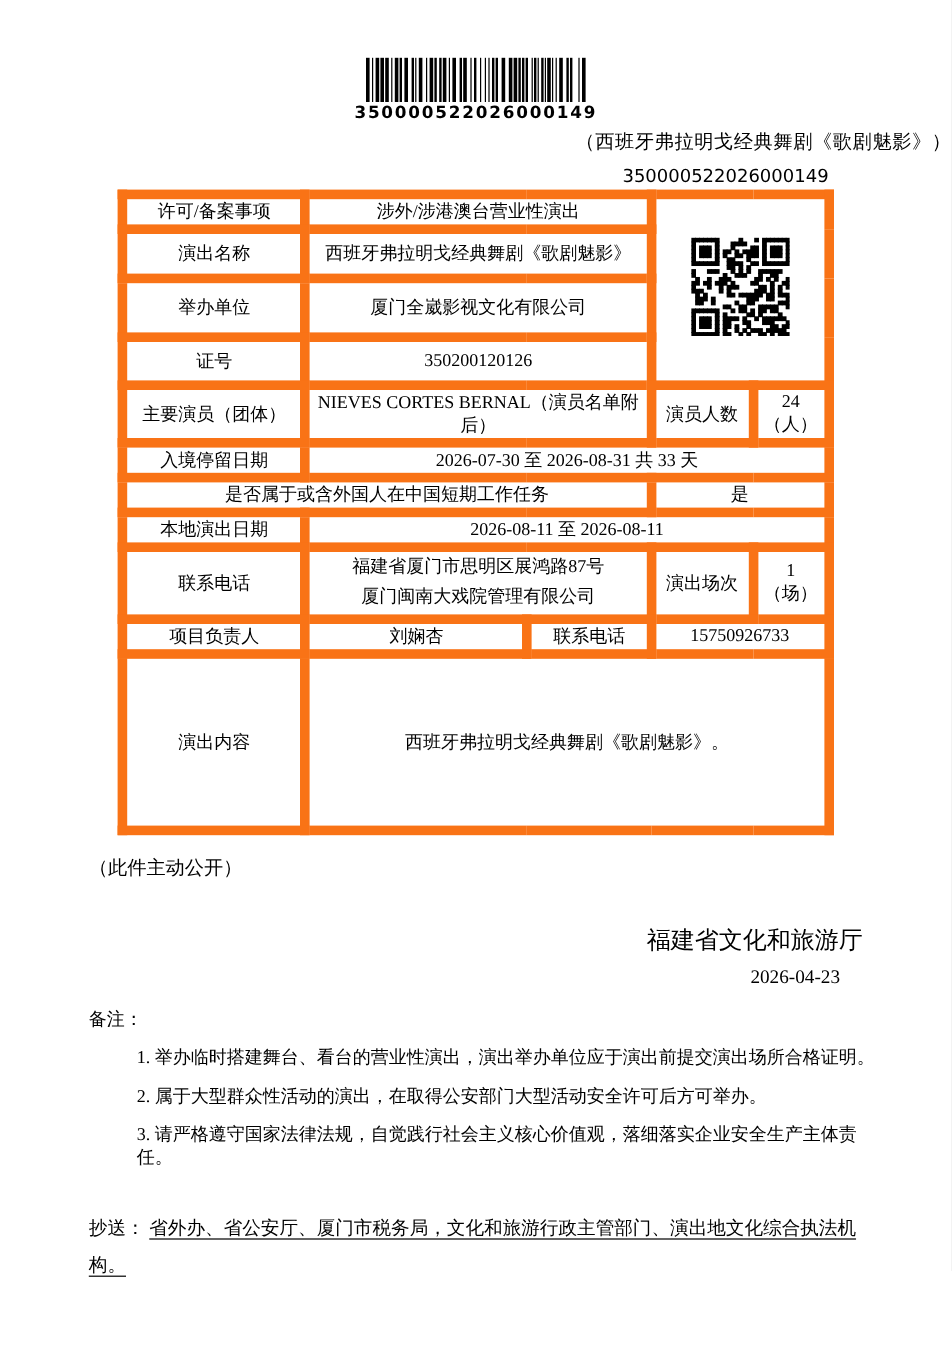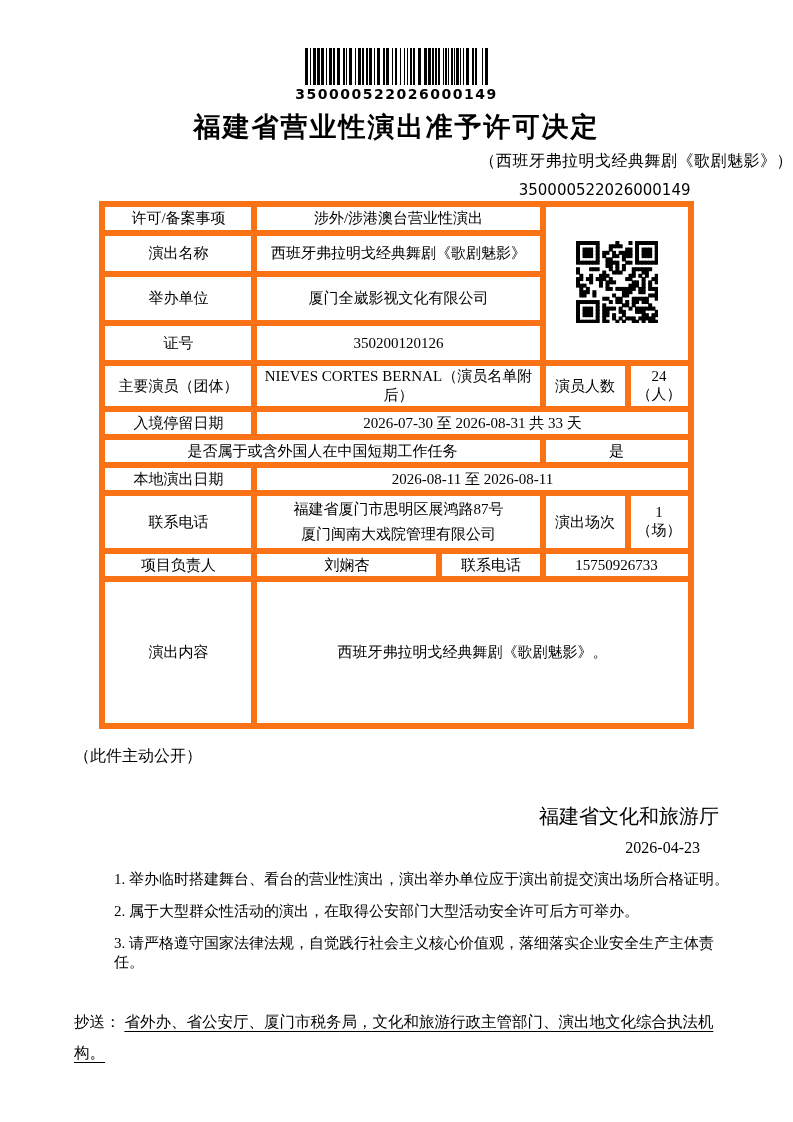--- a/index.html
+++ b/index.html
@@ -26,21 +26,21 @@
   .subtitle { margin-top:6px; text-align:right; font-size:16px; letter-spacing:0.5px; }
   .docnum {
     width:588px; margin:9px auto 2px auto; text-align:right;
     font-family:"DejaVu Sans","Liberation Sans",sans-serif;
     font-size:15px;
   }
   table.permit-table {
     width:588px; margin:0 auto; border-collapse:collapse; table-layout:fixed;
   }
   table.permit-table td {
-    border:6px solid #f97316; text-align:center; vertical-align:middle;
+    border:8px solid #f97316; text-align:center; vertical-align:middle;
     font-size:15px; padding:1px 3px; overflow:hidden;
   }
   td.mono-num { font-family:"Liberation Serif",serif; }
   .venue-line { line-height:25px; }
   td.content-val { vertical-align:top; padding-top:6px; }
   td.qrcell { vertical-align:middle; text-align:center; }
   .public-note { margin:17px 0 0 74px; font-size:16px; }
   .issuer { margin:36px 74px 0 0; text-align:right; font-size:20px; }
   .issue-date { margin:9px 93px 0 0; text-align:right; font-size:16px;
     font-family:"Liberation Serif",serif; }
@@ -100,21 +100,20 @@
         <rect x="158" y="0" width="1" height="37" fill="#000"></rect>
         <rect x="161" y="0" width="3" height="37" fill="#000"></rect>
         <rect x="167" y="0" width="2" height="37" fill="#000"></rect>
         <rect x="170" y="0" width="2" height="37" fill="#000"></rect>
         <rect x="177" y="0" width="1" height="37" fill="#000"></rect>
         <rect x="180" y="0" width="3" height="37" fill="#000"></rect>
       </svg>
     <div class="barcode-num">350000522026000149</div>
   </div>
 
-  <div class="title">福建省营业性演出准予许可决定</div>
   <div class="subtitle">（西班牙弗拉明戈经典舞剧《歌剧魅影》）</div>
   <div class="docnum">350000522026000149</div>
 
   <table class="permit-table">
     <colgroup>
       <col style="width:152px">
         <col style="width:185px">
         <col style="width:103px">
       <col style="width:85px">
         <col style="width:63px">
@@ -483,19 +482,20 @@
         <td colspan="4" class="content-val">西班牙弗拉明戈经典舞剧《歌剧魅影》。</td>
       </tr>
     </tbody>
   </table>
 
   <div class="public-note">（此件主动公开）</div>
 
   <div class="issuer">福建省文化和旅游厅</div>
   <div class="issue-date">2026-04-23</div>
 
+  <div class="notes-title">备注：</div>
   <div class="note-item">1. 举办临时搭建舞台、看台的营业性演出，演出举办单位应于演出前提交演出场所合格证明。</div>
   <div class="note-item">2. 属于大型群众性活动的演出，在取得公安部门大型活动安全许可后方可举办。</div>
   <div class="note-item">3. 请严格遵守国家法律法规，自觉践行社会主义核心价值观，落细落实企业安全生产主体责任。</div>
 
   <p class="cc-line"><span class="cc-label">抄送：</span> <span class="cc-underline">省外办、省公安厅、厦门市税务局，文化和旅游行政主管部门、演出地文化综合执法机构。</span></p>
 
 </div>
 
 </body></html>

